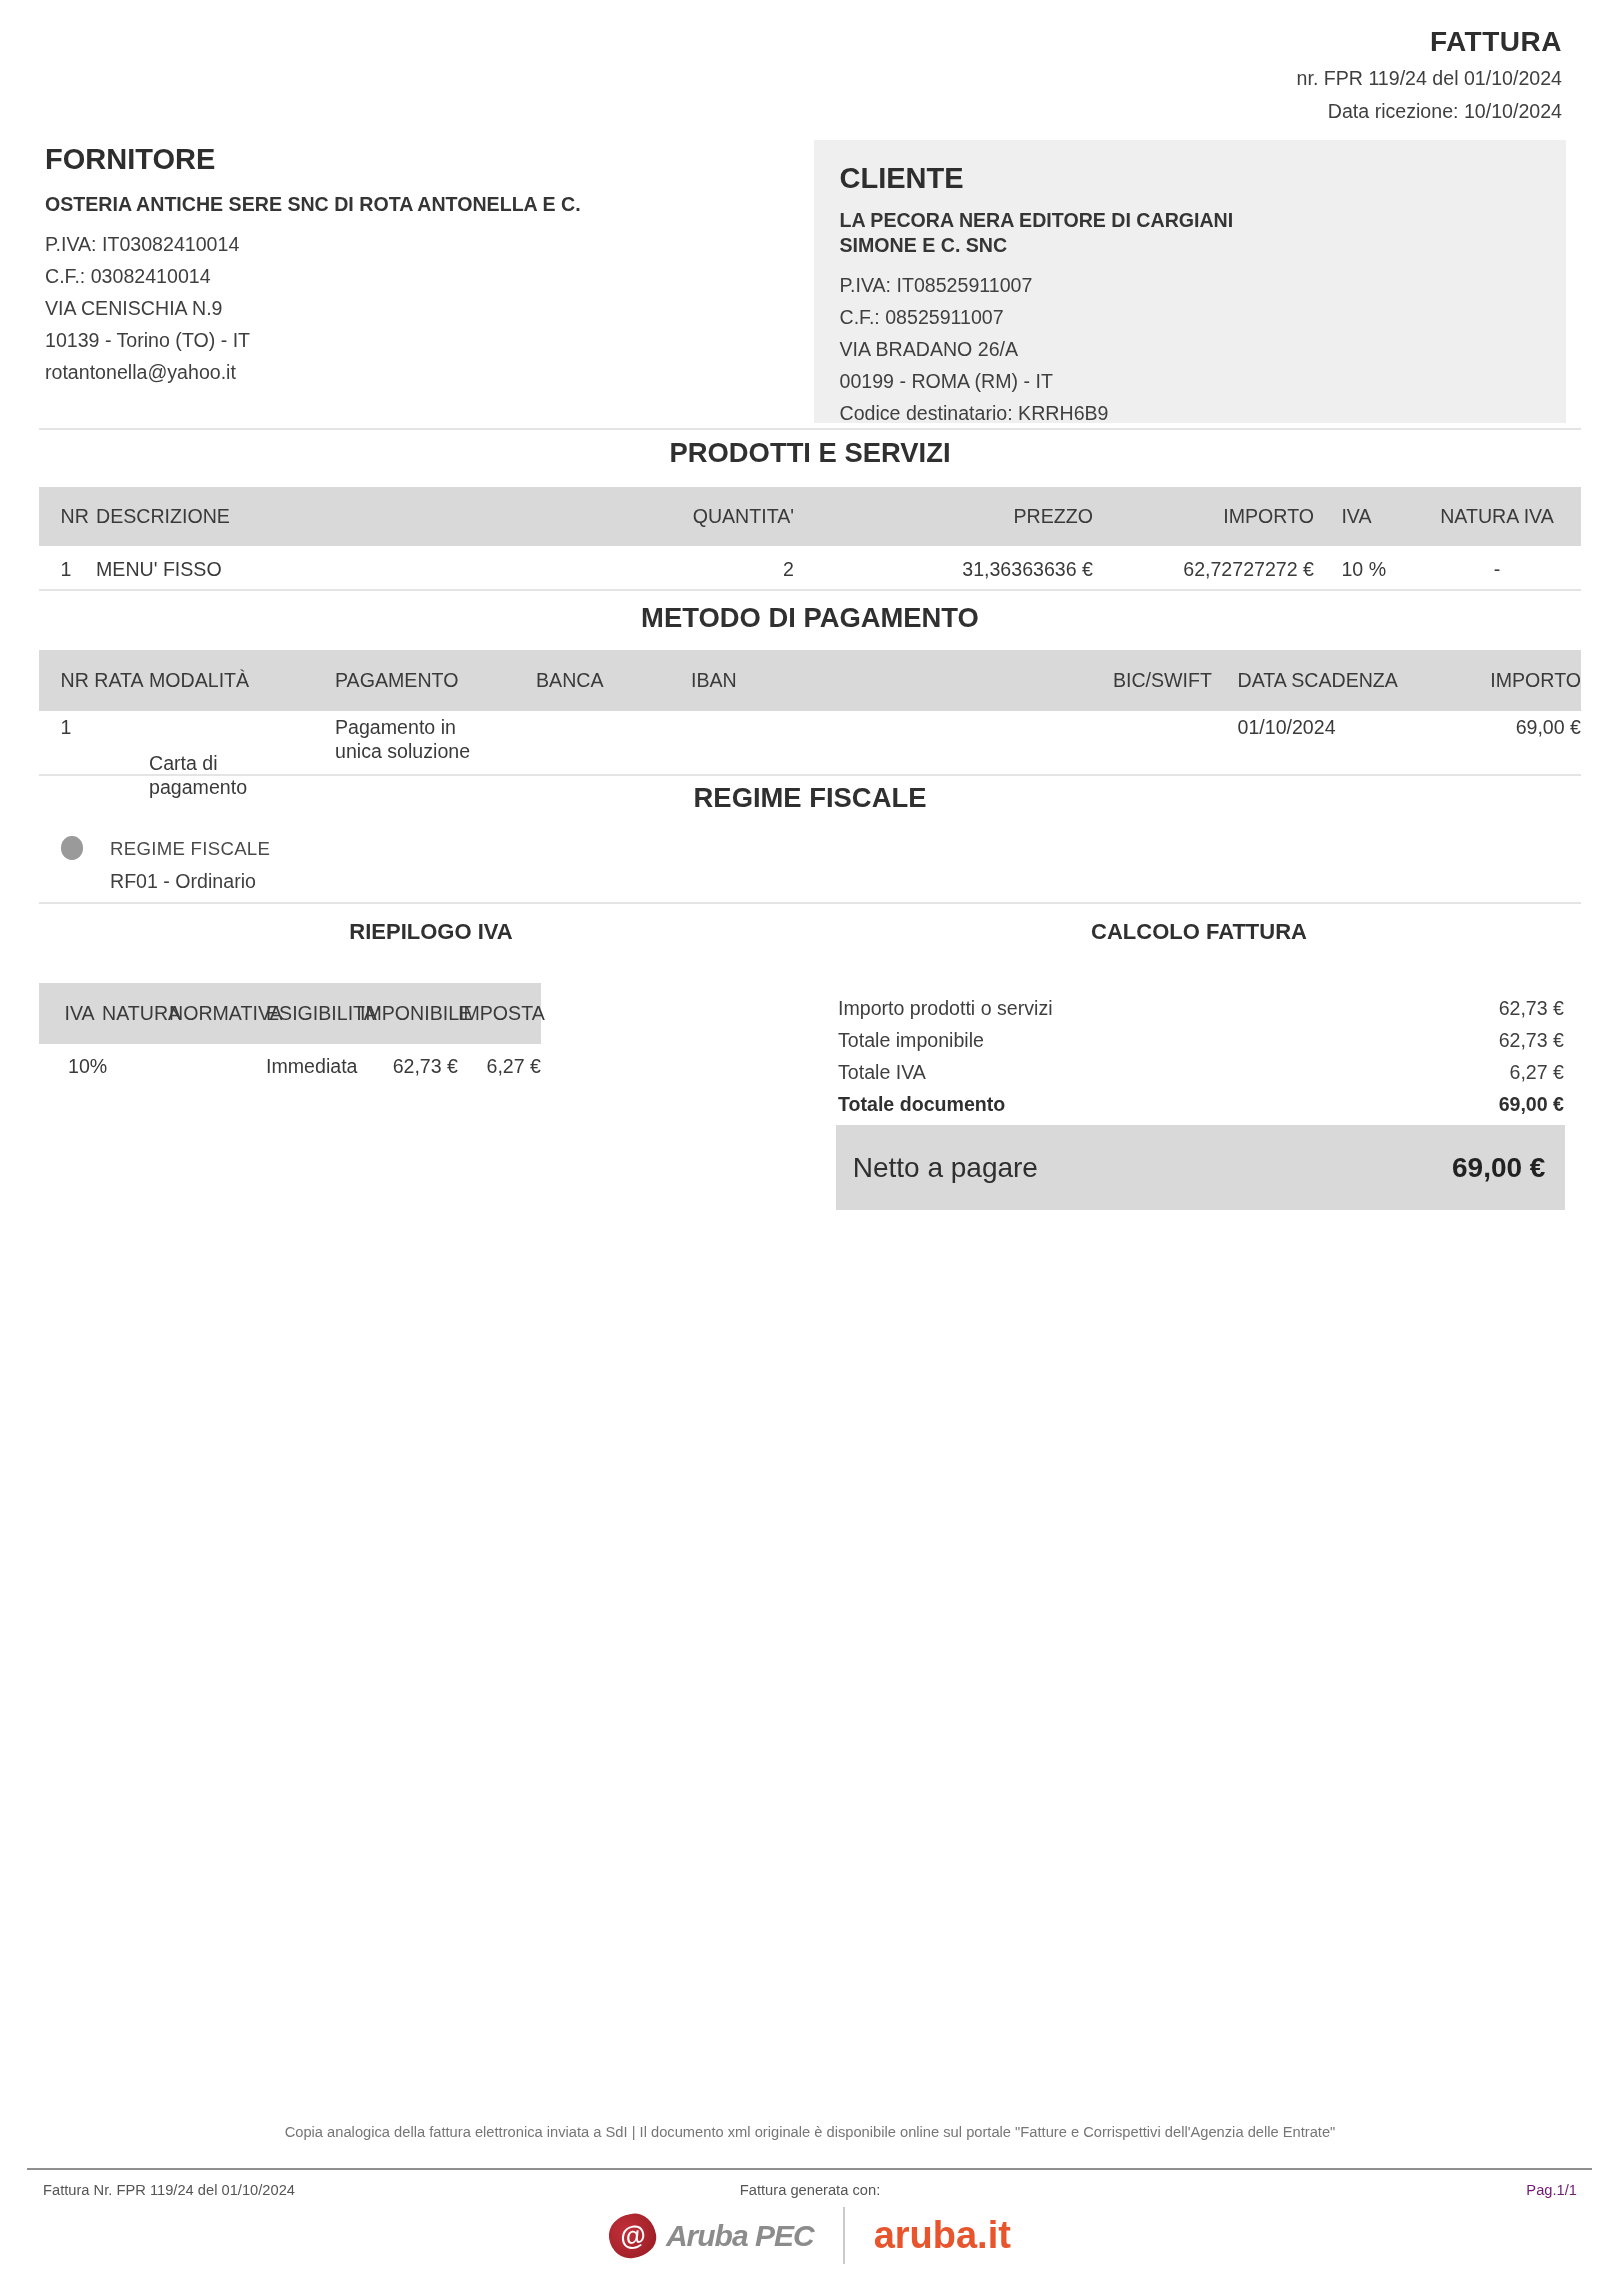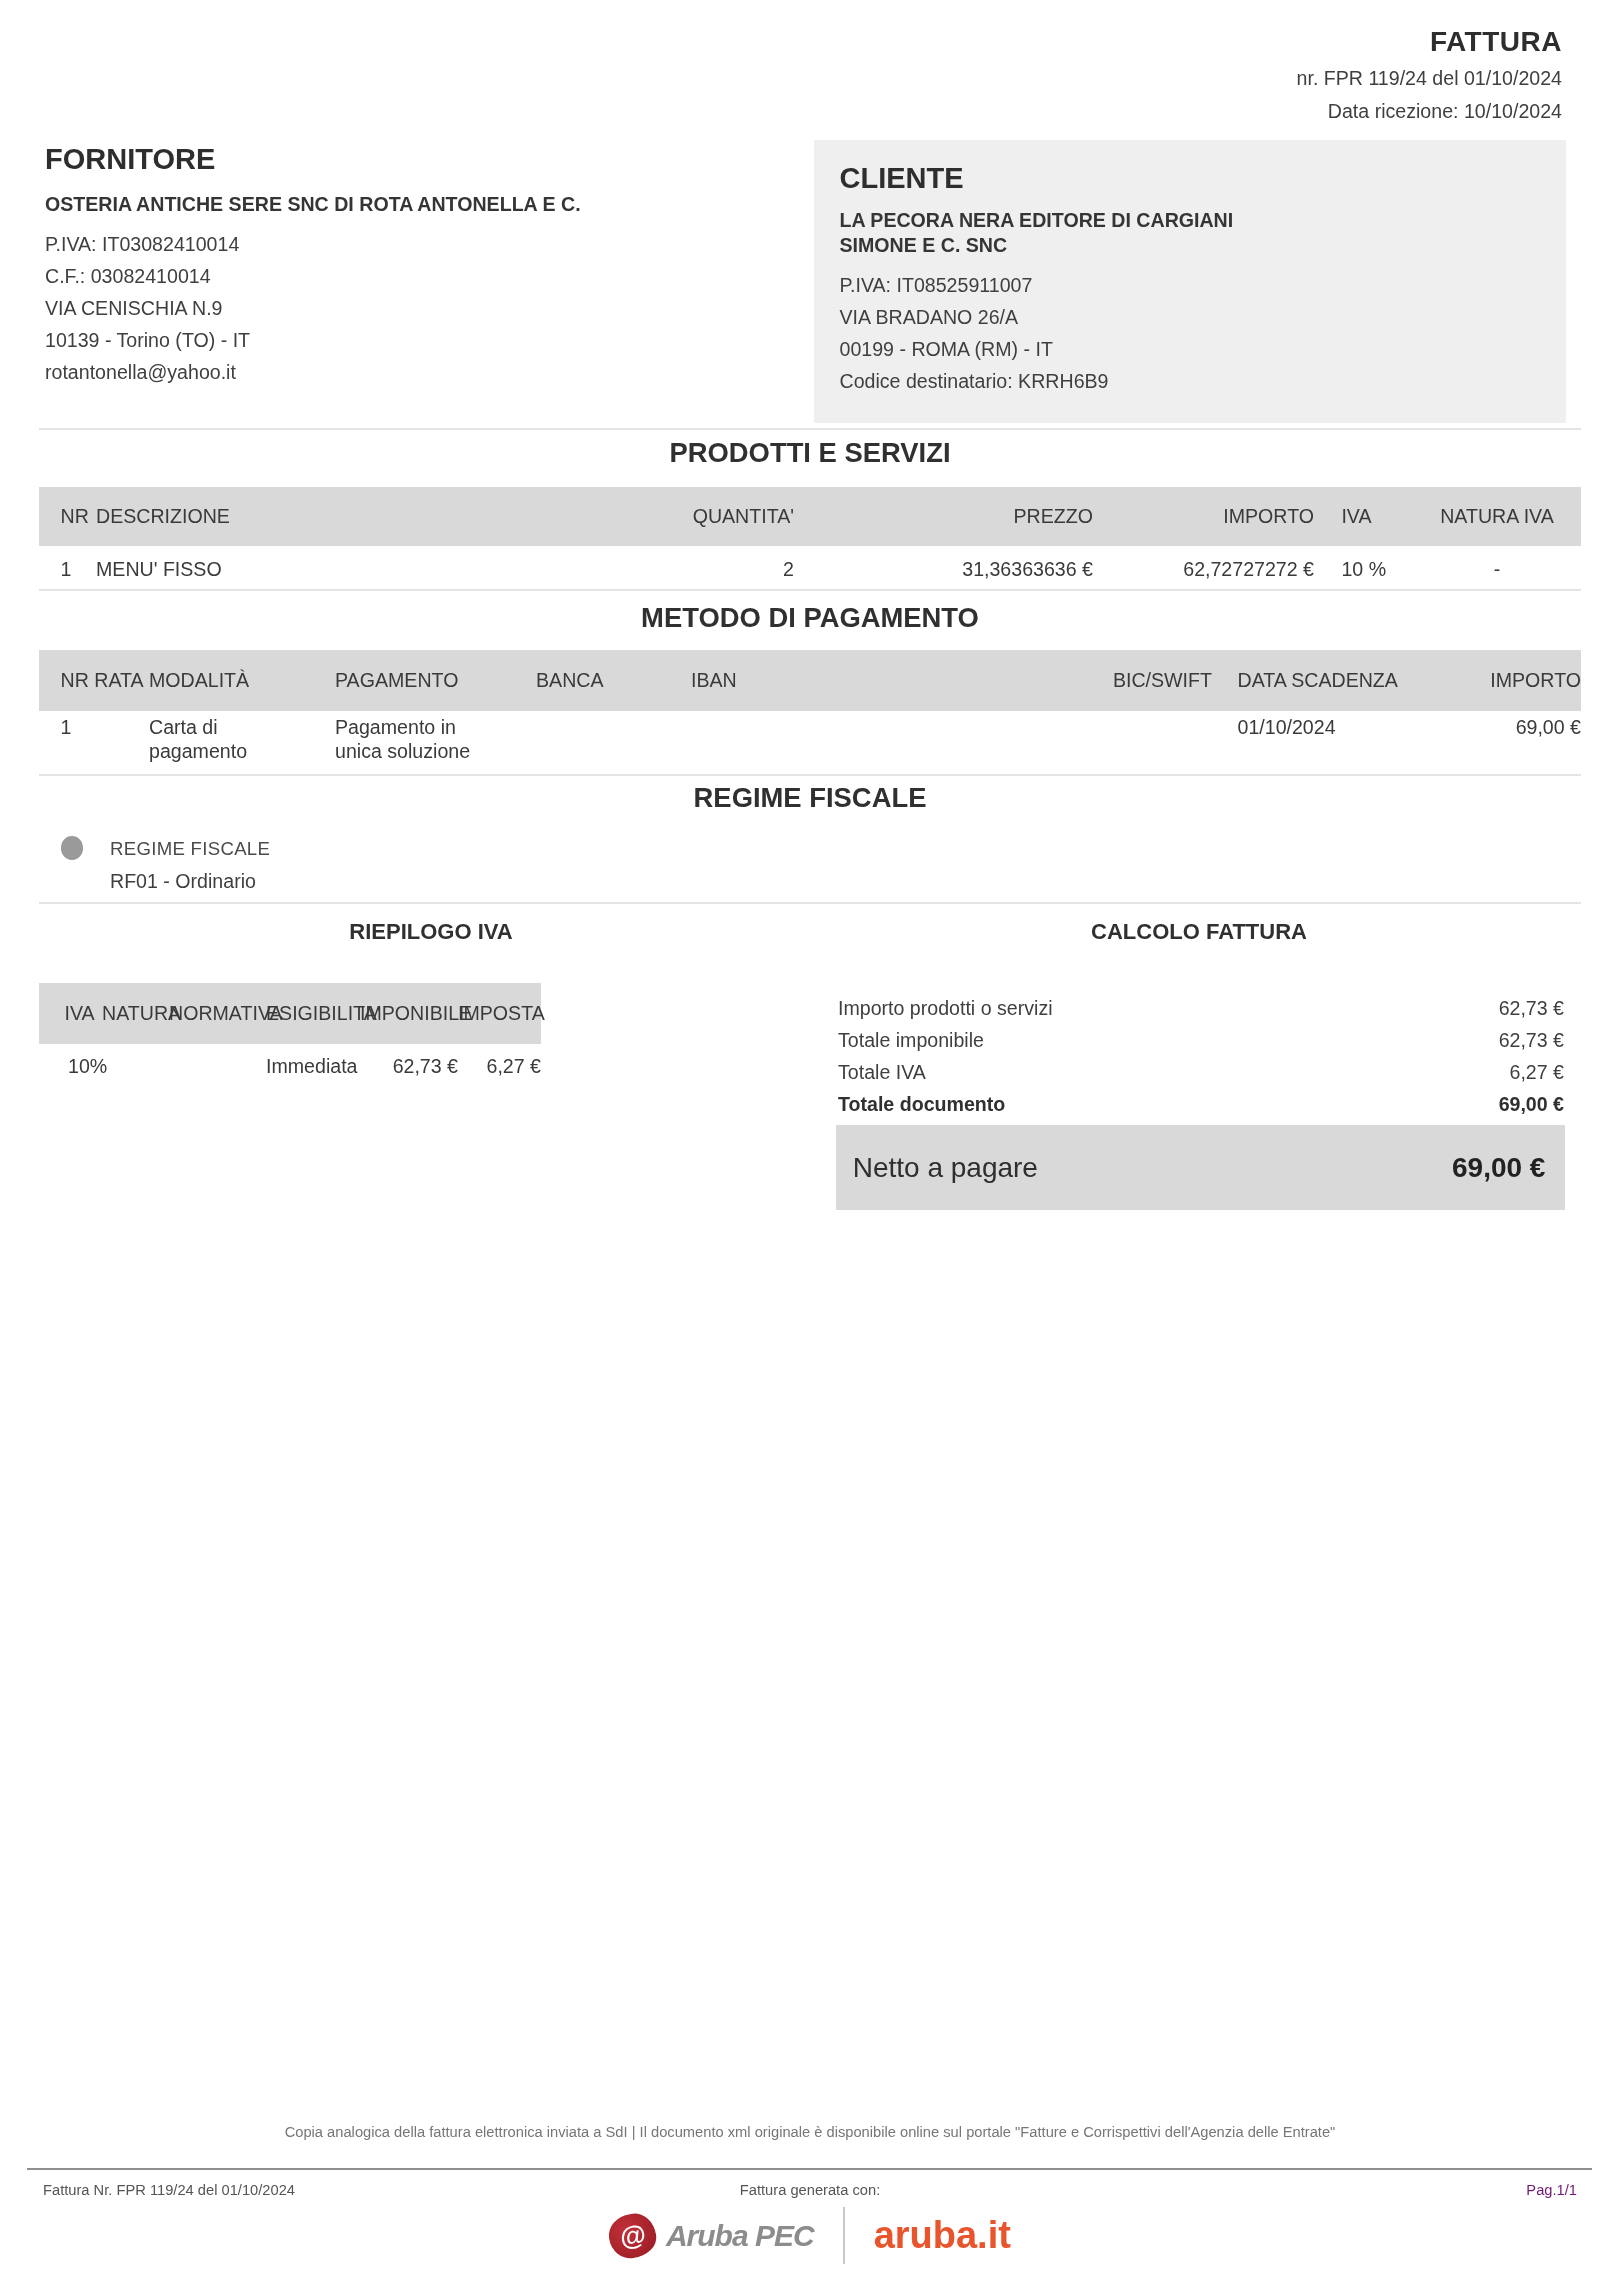--- a/index.html
+++ b/index.html
@@ -41,21 +41,21 @@
   .pay-row{position:absolute;left:39px;top:716px;width:1542px;align-items:start;}
   .iva-cols{grid-template-columns:63px 67px 97px 94px 98px 83px;}
   .iva-head{position:absolute;left:39px;top:983px;width:502px;height:61px;}
   .iva-row{position:absolute;left:39px;top:1050px;width:502px;height:33px;}
   .cell{white-space:nowrap;}
   .pad-l{padding-left:21.6px;}
   .al-r{text-align:right;}
   .al-c{text-align:center;}
   .iva-pad{padding-left:27.4px;}
   .wrap2{white-space:normal;line-height:23.5px;}
-  .w120{max-width:118px;} .w160{max-width:157px;}
+  .w120{max-width:118px;margin-top:36px;} .w160{max-width:157px;}
   
   .regime-bullet{position:absolute;left:61px;top:836px;width:21.6px;height:23.5px;
     background:#9a9a9a;border-radius:50%;}
   .regime-label{position:absolute;left:110px;top:838px;font-size:18.6px;color:#4a4a4a;letter-spacing:0.3px;}
   .regime-value{position:absolute;left:110px;top:870px;font-size:19.6px;color:#3f3f3f;}
   
   .calc-rows{position:absolute;left:838px;top:992px;width:726px;font-size:19.6px;color:#3f3f3f;}
   .calc-row{display:flex;justify-content:space-between;line-height:32px;}
   .calc-row.bold{font-weight:bold;color:#303030;}
   .netto-band{position:absolute;left:836px;top:1125px;width:729px;height:85px;background:#d9d9d9;
@@ -102,20 +102,21 @@
       <div>10139 - Torino (TO) - IT</div>
       <div>rotantonella@yahoo.it</div>
     </div>
   </div>
 
   <div class="customer-box">
     <div class="party-heading">CLIENTE</div>
     <div class="party-name">LA PECORA NERA EDITORE DI CARGIANI SIMONE E C. SNC</div>
     <div class="party-lines">
       <div>P.IVA: IT08525911007</div>
+      <div>C.F.: 08525911007</div>
       <div>VIA BRADANO 26/A</div>
       <div>00199 - ROMA (RM) - IT</div>
       <div>Codice destinatario: KRRH6B9</div>
     </div>
   </div>
 
   <div class="hr-light hr1"></div>
 
   <div class="sec-heading h-products">PRODOTTI E SERVIZI</div>
   <div class="grid prod-cols band prod-head">

